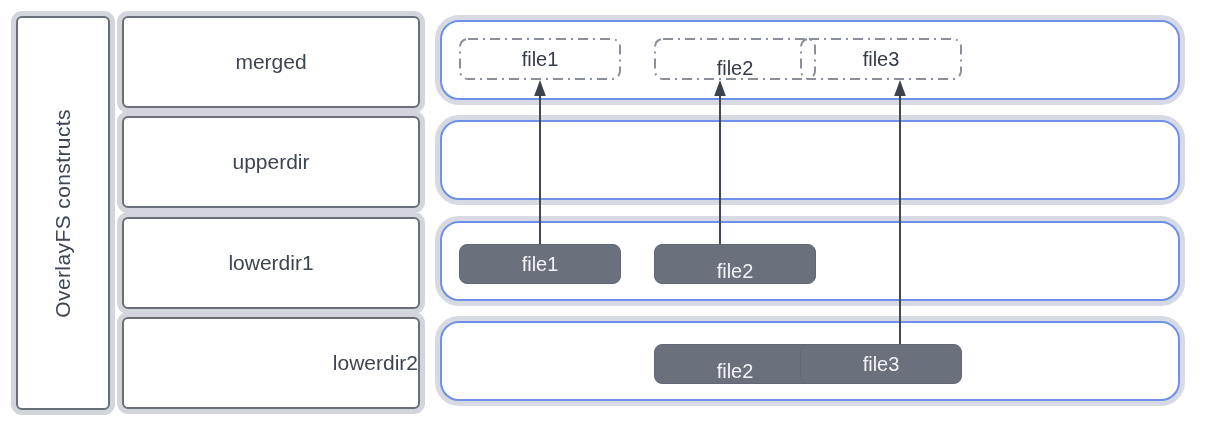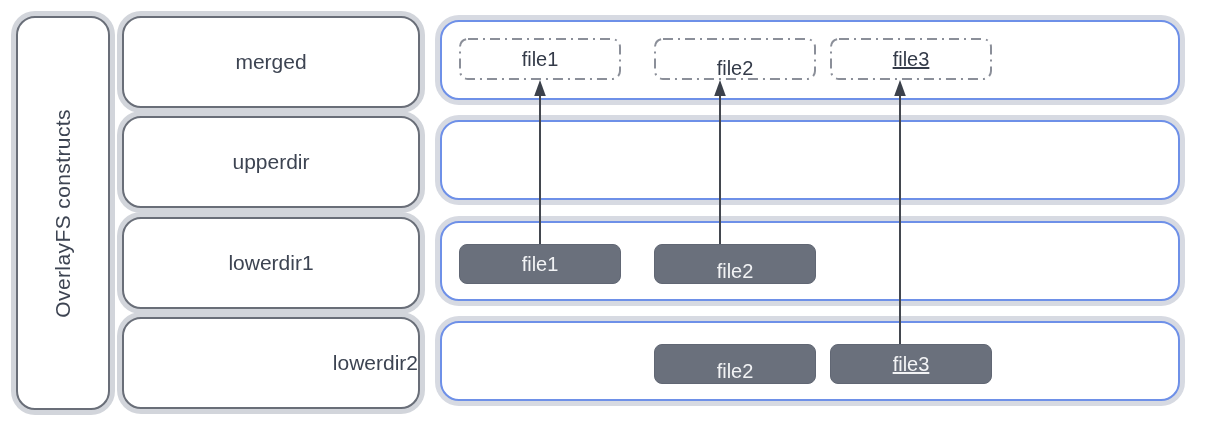--- a/index.html
+++ b/index.html
@@ -12,21 +12,21 @@
     height: 426px;
     background: #ffffff;
     overflow: hidden;
   }
 
   
   .gbox {
     position: absolute;
     background: #ffffff;
     border: 2px solid #696e78;
-    border-radius: 19px;
+    border-radius: 6px;
     box-shadow: 0 0 0 5px #d2d5db;
     display: flex;
     align-items: center;
     justify-content: center;
   }
 
   .sidebar-box { left: 16px; top: 16px; width: 94px; height: 394px; }
 
   .vtext {
     writing-mode: vertical-rl;
@@ -64,21 +64,21 @@
     position: absolute;
     width: 162px;
     height: 42px;
     display: flex;
     align-items: center;
     justify-content: center;
     font-size: 20px;
   }
   .file.slot1 { left: 17px; }
   .file.slot2 { left: 212px; align-items: flex-end; }
-  .file.slot3 { left: 388px; text-decoration: underline; }
+  .file.slot3 { left: 358px; }
 
   .file.dashed { top: 16px; color: #343b49; }
   .file.dashed svg { position: absolute; left: 0; top: 0; width: 100%; height: 100%; }
   .file.dashed span { position: relative; }
 
   .file.solid {
     top: 21px;
     height: 40px;
     background: #6a707c;
     border: 1px solid #616774;

